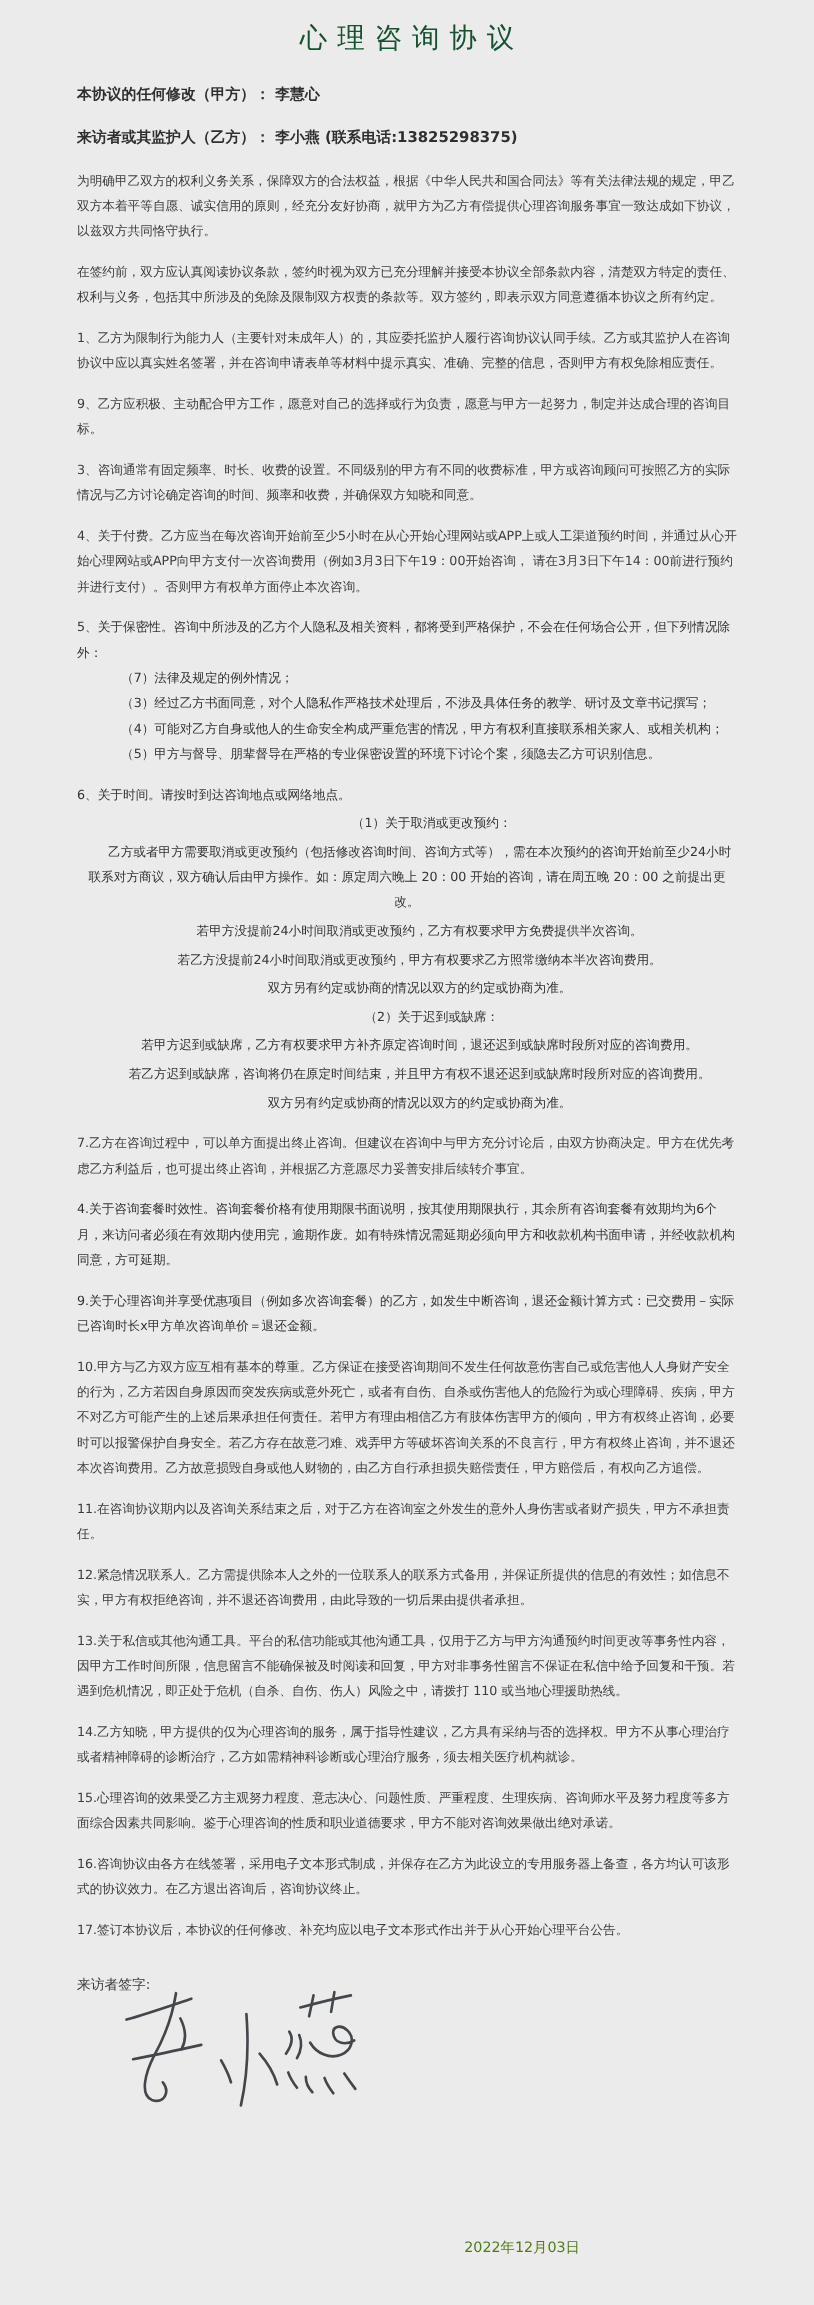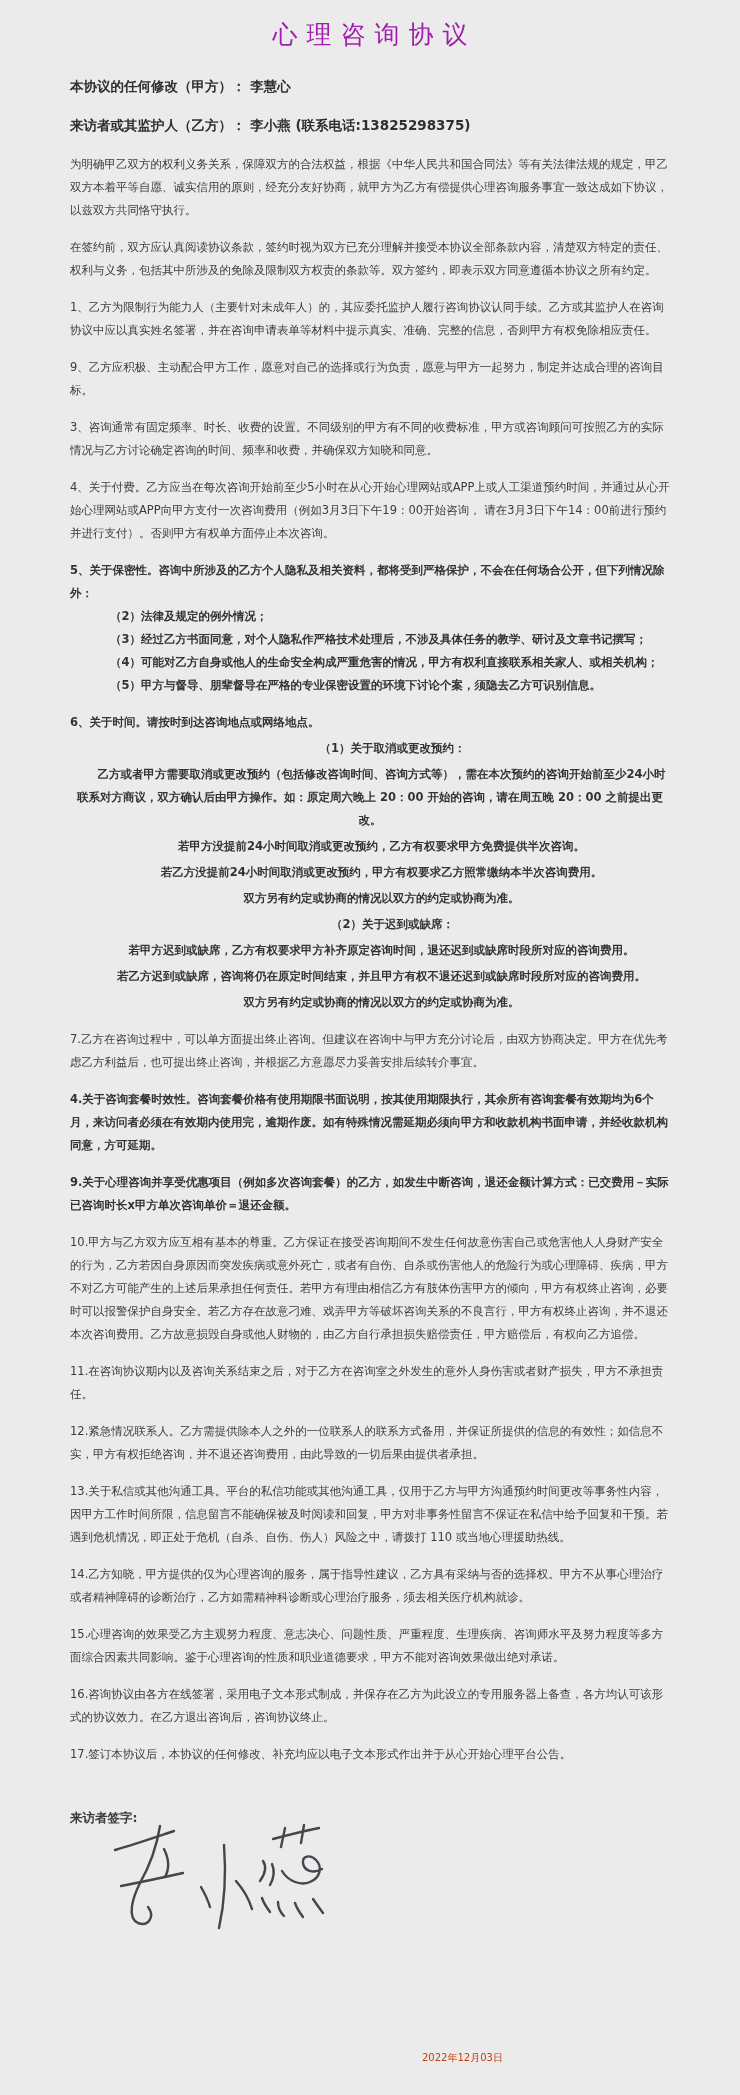--- a/index.html
+++ b/index.html
@@ -10,58 +10,57 @@
     font-family: "DejaVu Sans", "Liberation Sans", sans-serif;
   }
   .doc {
     box-sizing: border-box;
     width: 740px;
     padding: 8px 70px 22px 70px;
   }
   .title {
     font-size: 25px;
     font-weight: 500;
-    color: #a21caf;
+    color: #14532d;
     text-align: center;
     letter-spacing: 9px;
     padding-left: 9px; 
     margin: 10px 0 24px 0;
   }
   .hdr {
     font-size: 13.5px;
     font-weight: 700;
     color: #2f2f2f;
     line-height: 23px;
     margin: 11px 0 16px 0;
   }
   .para {
     font-size: 11.5px;
     line-height: 23px;
     margin: 14px 0;
   }
-  .bold { font-weight: 700; color: #333; }
+  .bold { font-weight: 400; color: #333; }
   .block { margin: 14px 0; }
   .block p { margin: 0; font-size: 11.5px; line-height: 23px; }
   .block p.sub { margin: 3px 0; text-align: center; }
   .num { padding-left: 40px; }
   .num6 { padding-left: 45px; }
   .ti { text-indent: 2em; }
   .sig-label {
     font-size: 12.5px;
     line-height: 23px;
-    margin: 40px 0 0 0;
-    font-weight: bold;
+    margin: 26px 0 0 0;
   }
   .signature {
     display: block;
     margin: -6px 0 0 42px;
   }
   .date-line {
-    font-size: 10px;
-    color: #c2410c;
+    font-size: 13px;
+    color: #4d7c0f;
     margin-top: 100px;
     padding-left: 352px;
     line-height: 20px;
   }
 </style>
 </head>
 <body>
 
 <main class="doc">
 
@@ -74,21 +73,21 @@
   <p class="para">为明确甲乙双方的权利义务关系，保障双方的合法权益，根据《中华人民共和国合同法》等有关法律法规的规定，甲乙双方本着平等自愿、诚实信用的原则，经充分友好协商，就甲方为乙方有偿提供心理咨询服务事宜一致达成如下协议，以兹双方共同恪守执行。</p>
   <p class="para">在签约前，双方应认真阅读协议条款，签约时视为双方已充分理解并接受本协议全部条款内容，清楚双方特定的责任、权利与义务，包括其中所涉及的免除及限制双方权责的条款等。双方签约，即表示双方同意遵循本协议之所有约定。</p>
 
   <p class="para">1、乙方为限制行为能力人（主要针对未成年人）的，其应委托监护人履行咨询协议认同手续。乙方或其监护人在咨询协议中应以真实姓名签署，并在咨询申请表单等材料中提示真实、准确、完整的信息，否则甲方有权免除相应责任。</p>
   <p class="para">9、乙方应积极、主动配合甲方工作，愿意对自己的选择或行为负责，愿意与甲方一起努力，制定并达成合理的咨询目标。</p>
   <p class="para">3、咨询通常有固定频率、时长、收费的设置。不同级别的甲方有不同的收费标准，甲方或咨询顾问可按照乙方的实际情况与乙方讨论确定咨询的时间、频率和收费，并确保双方知晓和同意。</p>
   <p class="para">4、关于付费。乙方应当在每次咨询开始前至少5小时在从心开始心理网站或APP上或人工渠道预约时间，并通过从心开始心理网站或APP向甲方支付一次咨询费用（例如3月3日下午19：00开始咨询， 请在3月3日下午14：00前进行预约并进行支付）。否则甲方有权单方面停止本次咨询。</p>
 
   <div class="block bold">
     <p>5、关于保密性。咨询中所涉及的乙方个人隐私及相关资料，都将受到严格保护，不会在任何场合公开，但下列情况除外：</p>
-    <p class="num">（2）法律及规定的例外情况；</p>
+    <p class="num">（7）法律及规定的例外情况；</p>
     <p class="num">（3）经过乙方书面同意，对个人隐私作严格技术处理后，不涉及具体任务的教学、研讨及文章书记撰写；</p>
     <p class="num">（4）可能对乙方自身或他人的生命安全构成严重危害的情况，甲方有权利直接联系相关家人、或相关机构；</p>
     <p class="num">（5）甲方与督导、朋辈督导在严格的专业保密设置的环境下讨论个案，须隐去乙方可识别信息。</p>
   </div>
 
   <div class="block bold">
     <p>6、关于时间。请按时到达咨询地点或网络地点。</p>
     <p class="num6 sub">（1）关于取消或更改预约：</p>
     <p class="ti sub">乙方或者甲方需要取消或更改预约（包括修改咨询时间、咨询方式等），需在本次预约的咨询开始前至少24小时联系对方商议，双方确认后由甲方操作。如：原定周六晚上 20：00 开始的咨询，请在周五晚 20：00 之前提出更改。</p>
     <p class="ti sub">若甲方没提前24小时间取消或更改预约，乙方有权要求甲方免费提供半次咨询。</p>

